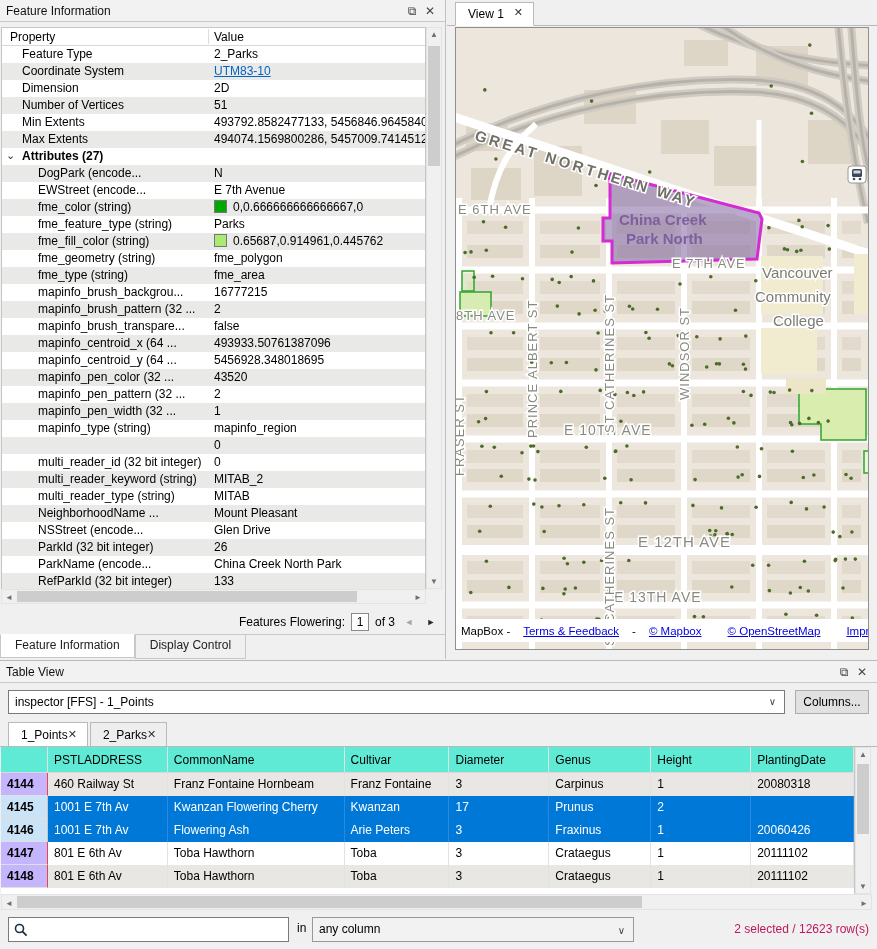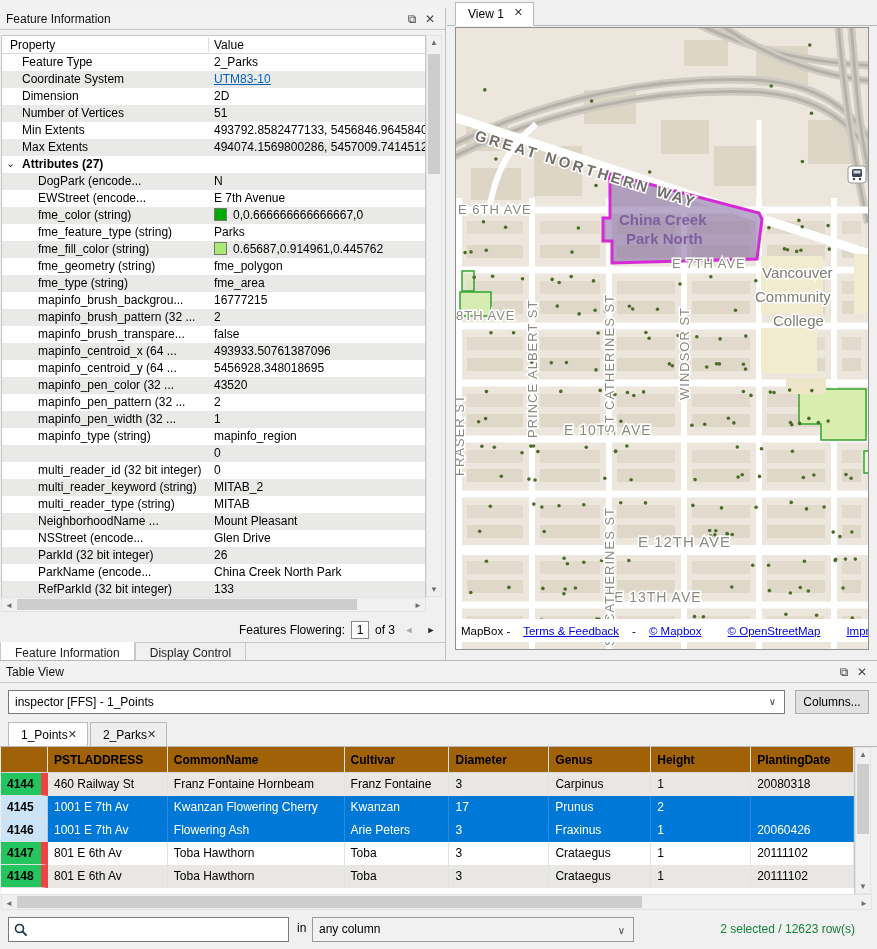--- a/index.html
+++ b/index.html
@@ -5,21 +5,21 @@
   * { margin:0; padding:0; box-sizing:border-box; }
   html,body { width:877px; height:949px; }
   body { font-family:"Liberation Sans","DejaVu Sans",sans-serif; font-size:12px; background:#f0f0f0; color:#000; position:relative; overflow:hidden; }
 
   .panel { position:absolute; background:#f0f0f0; }
   .titlebar { position:absolute; left:0; top:0; right:0; height:22px; background:#f2f2f2; border-bottom:1px solid #c8c8c8; display:flex; align-items:center; padding:0 6px; }
   .titlebar .t { flex:1; font-size:12px; color:#111; }
   .tb-ico { width:18px; height:16px; display:flex; align-items:center; justify-content:center; color:#444; font-size:12px; cursor:default; }
 
   
-  #fi-panel { left:0; top:8px; width:446px; height:659px; border-right:1px solid #c0c0c0; }
+  #fi-panel { left:0; top:0; width:446px; height:659px; border-right:1px solid #c0c0c0; }
   #fi-grid { position:absolute; left:1px; top:27px; width:425px; bottom:55px; background:#fff; border:1px solid #c6c6c6; overflow:hidden; }
   #fi-header { position:absolute; left:0; top:0; right:0; height:18px; background:#fff; border-bottom:1px solid #d9d9d9; }
   #fi-header .h1 { position:absolute; left:8px; top:2px; }
   #fi-header .h2 { position:absolute; left:212px; top:2px; }
   #fi-header .hd { position:absolute; left:206px; top:1px; bottom:1px; width:1px; background:#dcdcdc; }
   #fi-rows { position:absolute; left:0; top:18px; right:0; bottom:0; overflow:hidden; }
   .fi-row { height:17px; line-height:17px; white-space:nowrap; position:relative; }
   .fi-row.even { background:#e9e9e8; }
   .fi-row .nm { position:absolute; left:0; top:0; width:207px; overflow:hidden; }
   .fi-row .vl { position:absolute; left:212px; top:0; right:0; overflow:hidden; }
@@ -67,45 +67,45 @@
   #tv-combo { position:absolute; left:8px; top:29px; width:777px; height:24px; background:#fff; border:1px solid #7a7a7a; line-height:22px; padding-left:6px; }
   #tv-combo .chev { position:absolute; right:8px; top:0; color:#444; font-size:10px; }
   #tv-columns-btn { position:absolute; right:8px; top:29px; width:74px; height:24px; background:#e1e1e1; border:1px solid #adadad; text-align:center; line-height:22px; }
   #tv-tabs { position:absolute; left:8px; top:61px; height:25px; display:flex; }
   .tv-tab { height:25px; padding:5px 10px 0 12px; border:1px solid #b9b9b9; background:#eeeeee; display:flex; gap:0; margin-right:2px; }
   .tv-tab.active { background:#fff; border-bottom:1px solid #fff; }
   .tv-tab .x { font-size:11px; color:#333; }
   #tv-tabline { position:absolute; left:0; right:0; top:85px; height:1px; background:#b9b9b9; }
 
   #tv-table { position:absolute; left:1px; top:86px; width:854px; height:147px; background:#fff; overflow:hidden; border-right:1px solid #c6c6c6; }
-  .tv-hrow { display:flex; height:26px; background:#a16207; border-bottom:1px solid #d9d9d9; font-weight:bold; }
+  .tv-hrow { display:flex; height:26px; background:#5eead4; border-bottom:1px solid #d9d9d9; font-weight:normal; }
   .tv-cell { padding:0 6px; line-height:23px; overflow:hidden; white-space:nowrap; border-right:1px solid #e2e2e2; height:100%; }
   .tv-hrow .tv-cell { line-height:26px; }
   .tv-row { display:flex; height:23px; }
   .tv-row.even { background:#e9e7e3; }
-  .tv-row .rowno { font-weight:bold; background:#22c55e; border-right:7px solid #ef4444; border-bottom:1px solid #e0e0e0; text-align:left; padding-left:6px; }
+  .tv-row .rowno { font-weight:bold; background:#c4b5fd; border-right:1px solid #ef4444; border-bottom:1px solid #e0e0e0; text-align:left; padding-left:6px; }
   .tv-row.selected { background:#0078d7; color:#fff; }
   .tv-row.selected .tv-cell { border-right:1px solid #2a8adf; }
   .tv-row.selected .rowno { background:#cbe3f6; color:#000; border-right:1px solid #c9c9c9; }
   #tv-vscroll { right:6px; top:86px; width:16px; height:147px; }
   #tv-vscroll .a-up { top:2px; left:0; right:0; }
   #tv-vscroll .a-dn { bottom:2px; left:0; right:0; }
   #tv-vscroll .sb-thumb { left:1px; right:1px; top:16px; height:70px; }
   #tv-hscroll { left:1px; top:233px; width:871px; height:16px; }
   #tv-hscroll .a-l { left:3px; top:4px; }
   #tv-hscroll .a-r { right:3px; top:4px; }
   #tv-hscroll .sb-thumb { top:1px; bottom:1px; left:15px; width:625px; }
 
   #tv-search { position:absolute; left:8px; top:256px; width:281px; height:25px; background:#fff; border:1px solid #7a7a7a; display:flex; align-items:center; }
   #tv-search svg { margin:0 4px 0 5px; }
   #tv-search input { border:none; outline:none; flex:1; height:20px; font:inherit; }
   #tv-in { position:absolute; left:297px; top:260px; }
   #tv-colsel { position:absolute; left:312px; top:256px; width:322px; height:25px; background:#f2f2f2; border:1px solid #999; line-height:23px; padding-left:6px; }
   #tv-colsel .chev { position:absolute; right:8px; top:1px; color:#444; font-size:10px; }
-  #tv-status { position:absolute; right:22px; top:261px; color:#15803d; }
+  #tv-status { position:absolute; right:8px; top:261px; color:#be185d; }
   #tv-bottomstrip { position:absolute; left:0; bottom:0; height:5px; width:100%; background:#efefef; border-top:1px solid #b9b9b9; }
   #tv-bottomstrip .seg1 { position:absolute; left:0; top:0; width:62px; height:5px; background:#c9c9c9; }
   #tv-bottomstrip .seg2 { position:absolute; left:75px; top:0; width:130px; height:5px; background:#fcfcfc; border-left:1px solid #b9b9b9; border-right:1px solid #b9b9b9; }
 </style>
 </head>
 <body>
 
 <div class="panel" id="fi-panel">
   <div class="titlebar">
     <span class="t">Feature Information</span>

